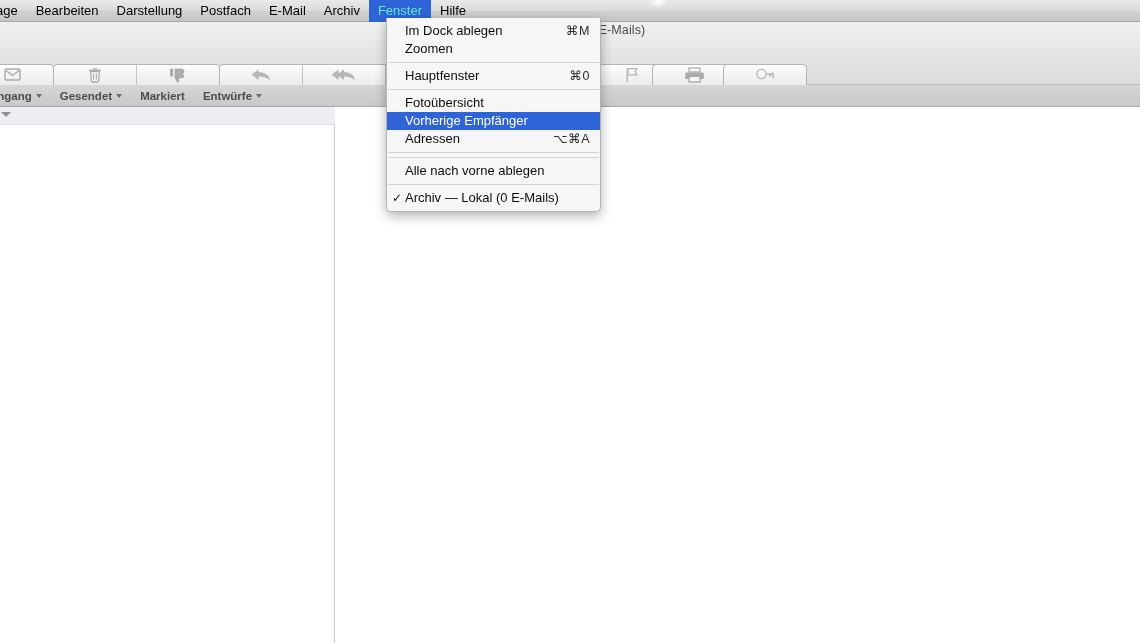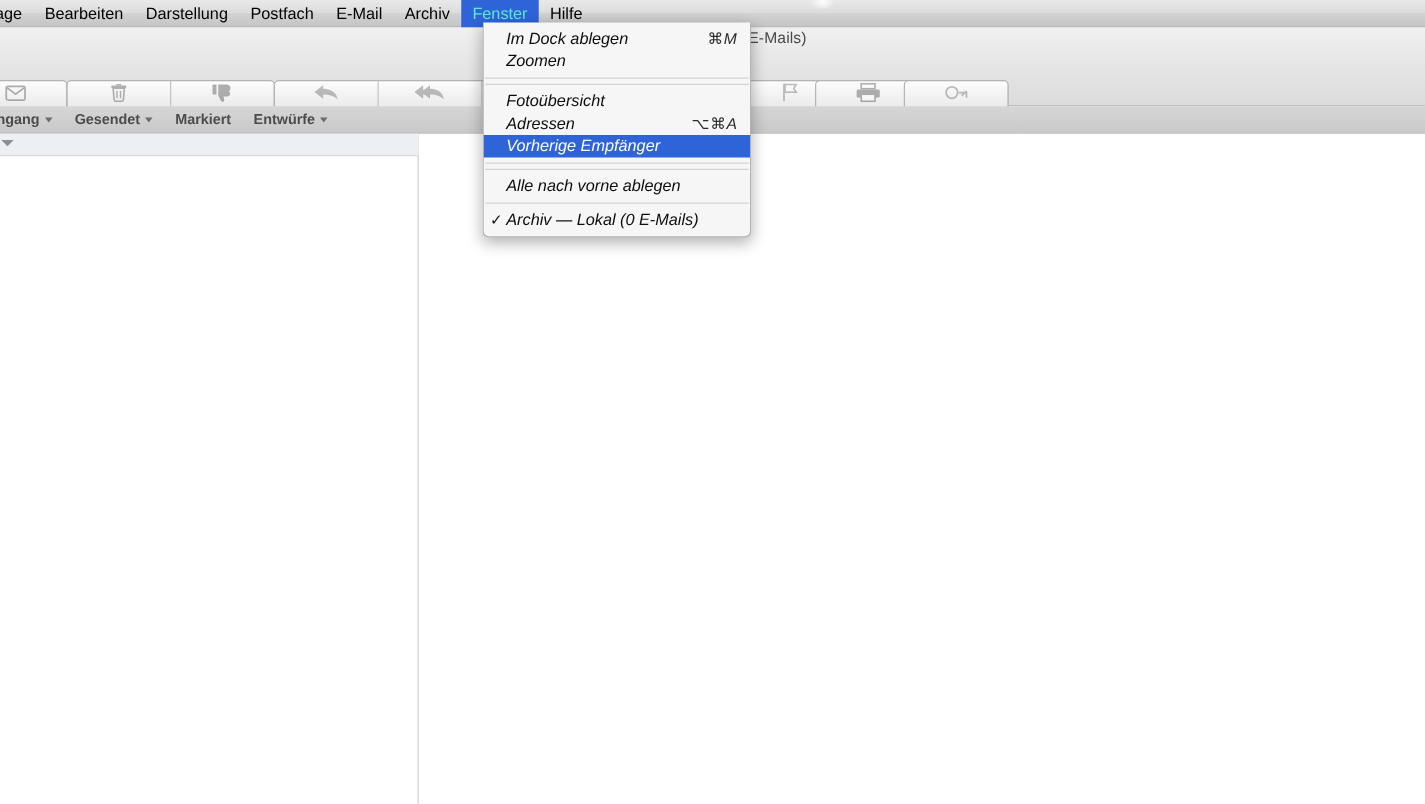--- a/index.html
+++ b/index.html
@@ -104,21 +104,20 @@
     background:#f6f6f6;border:1px solid #b4b4b4;border-top:none;
     border-radius:0 0 5px 5px;
     box-shadow:0 4px 12px rgba(0,0,0,.30);
     padding:4px 0 4px 0;box-sizing:border-box;
     z-index:50;
   }
   .mi{
     height:18px;line-height:18px;display:flex;align-items:flex-start;
     padding:0 10px 0 18px;font-size:13px;color:#0d0d0d;white-space:nowrap;
     position:relative;
-    font-style:italic;
   }
   .mi .lbl{flex:1;}
   .mi .key{color:#2b2b2b;font-size:12.5px;letter-spacing:.5px;}
   .mi.sel{background:#2f64d8;color:#ffffff;}
   .mi.sel .lbl{color:#ffffff;}
   .mi .check{position:absolute;left:5px;font-size:12px;}
   .sep{height:1px;background:#d3d3d3;margin:4px 1px;}
 </style>
 </head>
 <body>
@@ -261,31 +260,35 @@
 
   <div class="menu">
       <div class="mi">
         <span class="lbl">Im Dock ablegen</span>
         <span class="key">⌘M</span>
       </div>
       <div class="mi">
         <span class="lbl">Zoomen</span>
       </div>
       <div class="sep"></div>
+      <div class="mi">
+        <span class="lbl">Hauptfenster</span>
+        <span class="key">⌘0</span>
+      </div>
       <div class="sep"></div>
       <div class="mi">
         <span class="lbl">Fotoübersicht</span>
+      </div>
+      <div class="mi sel">
+        <span class="lbl">Vorherige Empfänger</span>
       </div>
       <div class="mi">
         <span class="lbl">Adressen</span>
         <span class="key">⌥⌘A</span>
       </div>
-      <div class="mi sel">
-        <span class="lbl">Vorherige Empfänger</span>
-      </div>
       <div class="sep"></div>
       <div class="sep"></div>
       <div class="mi">
         <span class="lbl">Alle nach vorne ablegen</span>
       </div>
       <div class="sep"></div>
       <div class="mi">
         <span class="check">✓</span>
         <span class="lbl">Archiv — Lokal (0 E-Mails)</span>
       </div>

